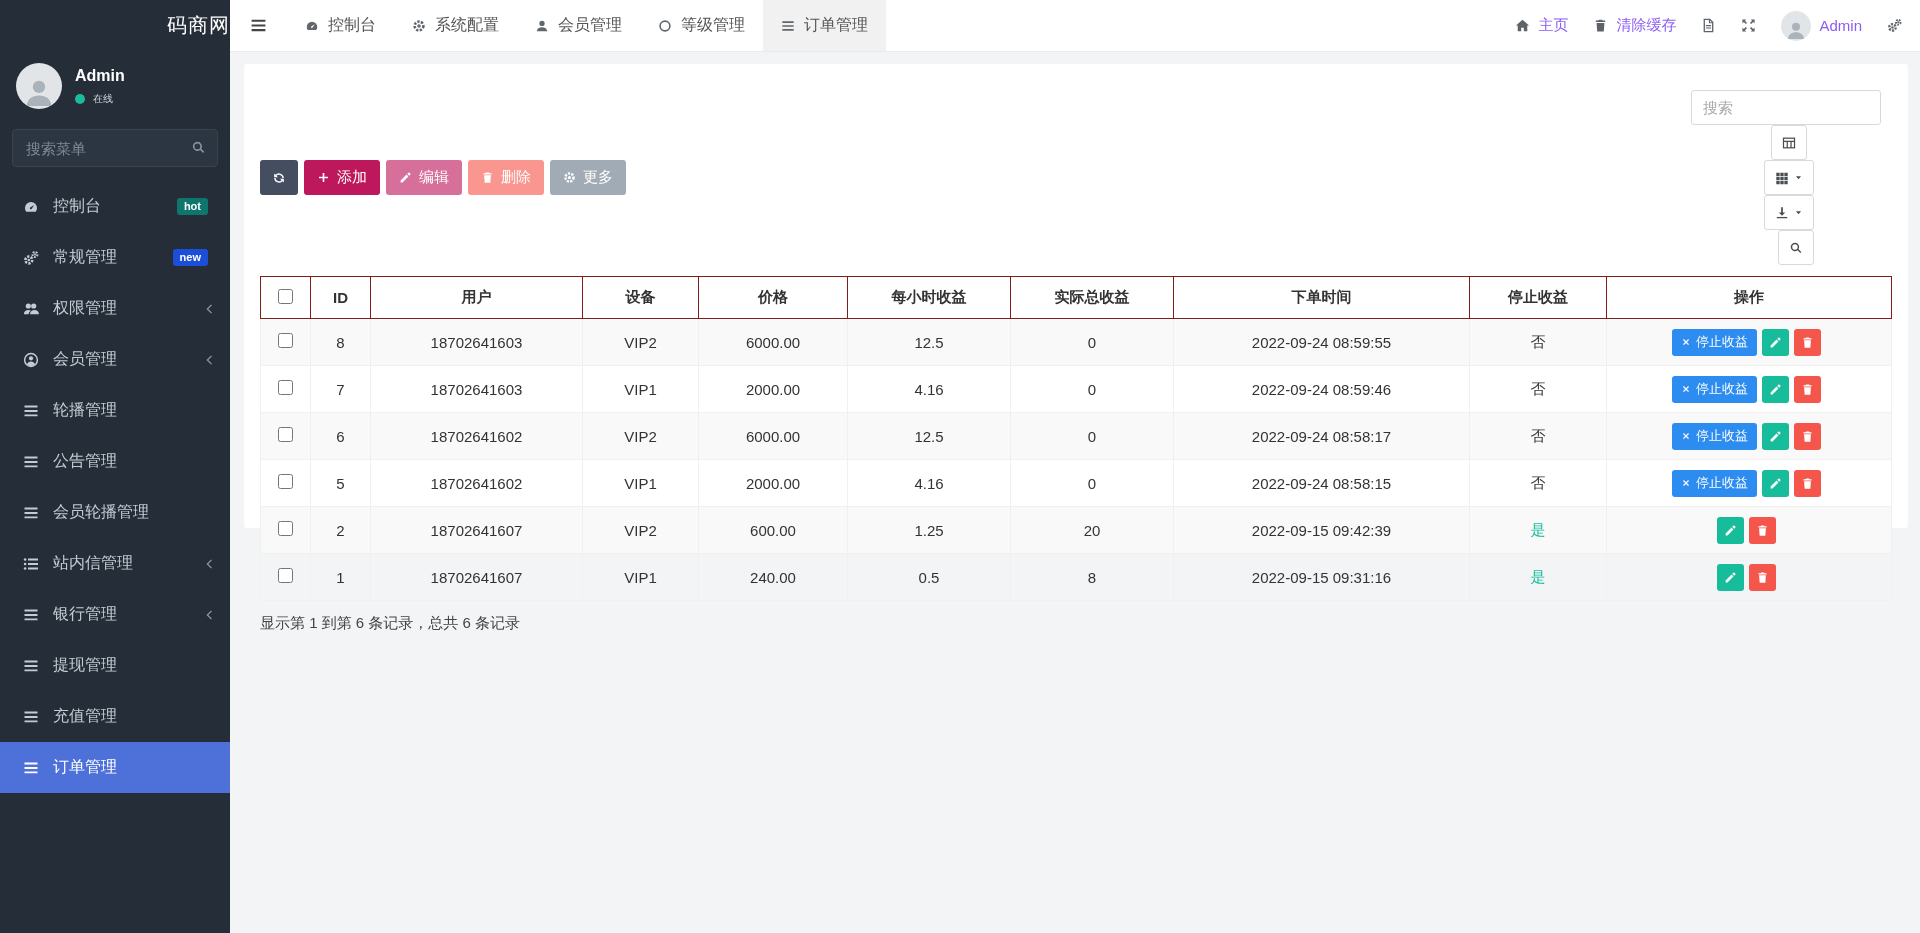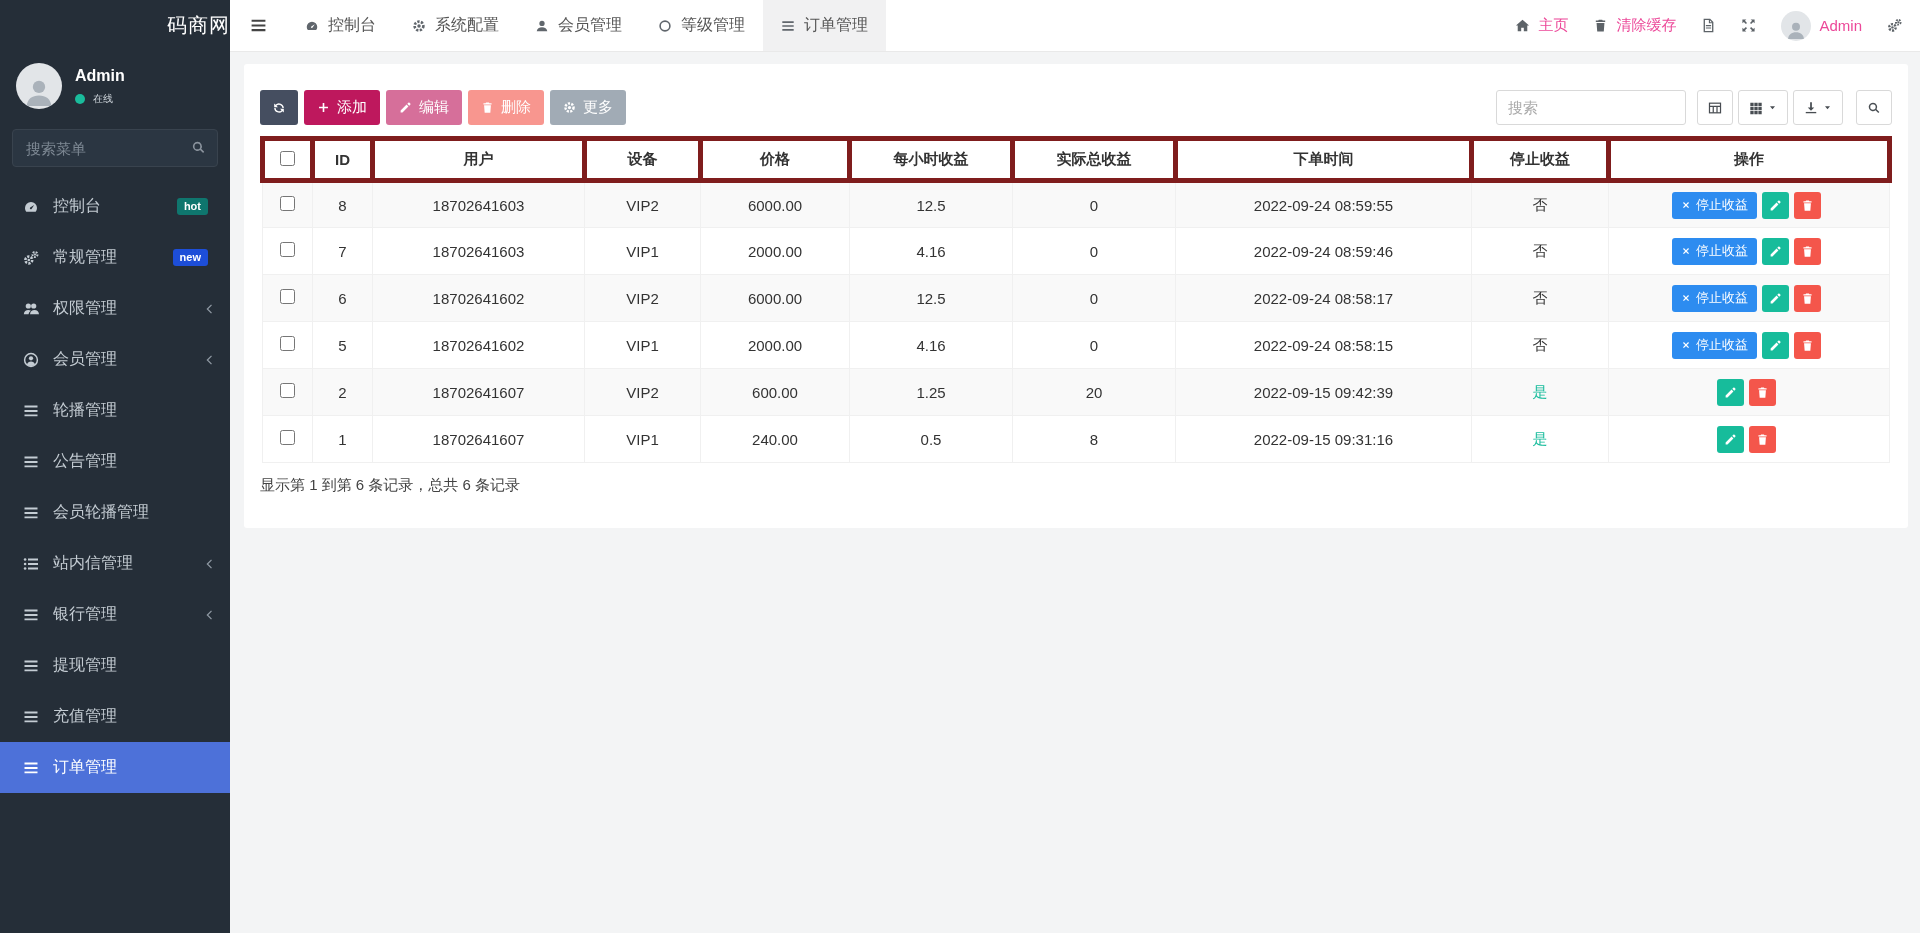--- a/index.html
+++ b/index.html
@@ -32,52 +32,52 @@
   
   .main{flex:1;display:flex;flex-direction:column;min-width:0;}
   .topbar{height:51px;background:#fff;border-bottom:1px solid #e9e9e9;display:flex;align-items:stretch;
     font-size:16px;color:#555;flex-shrink:0;}
   .ham{display:flex;align-items:center;padding:0 20px;cursor:pointer;font-size:17px;color:#444;}
   .top-tabs{display:flex;}
   .top-tab{display:flex;align-items:center;gap:9px;padding:0 18px;cursor:pointer;}
   .top-tab .ti{font-size:14px;color:#60666c;display:flex;}
   .top-tab.active{background:#f1f1f2;}
   .top-right{margin-left:auto;display:flex;align-items:center;gap:25px;padding-right:18px;font-size:15px;}
-  .tr-item{display:flex;align-items:center;gap:8px;cursor:pointer;color:#ec4899;}
+  .tr-item{display:flex;align-items:center;gap:8px;cursor:pointer;color:#8b5cf6;}
   .tr-item .ti{font-size:15px;display:flex;color:#5d6368;}
   .avatar-sm{width:30px;height:30px;border-radius:50%;background:#e2e5e8;color:#aab2ba;
     display:flex;align-items:flex-end;justify-content:center;overflow:hidden;}
   .avatar-sm svg{width:22px;height:22px;}
 
   
   .content{flex:1;padding:12px 12px 0 14px;box-sizing:border-box;}
   .panel{background:#fff;border-radius:3px;padding:26px 16px 0;box-sizing:border-box;height:464px;}
   .toolbar{display:flex;align-items:center;margin-bottom:11px;}
   .btn{height:35px;border:none;border-radius:3px;color:#fff;font-size:15px;display:inline-flex;align-items:center;
     gap:7px;padding:0 13px;margin-right:6px;cursor:pointer;font-family:inherit;}
   .btn .bi{font-size:13px;display:flex;}
   .btn.dark{background:#454e60;padding:0 12px;}
   .btn.dark .bi{font-size:14px;}
   .btn.teal{background:#be185d;}
   .btn.red{background:#f4564b;}
   .btn.gray{background:#697989;}
   .btn.disabled{opacity:.62;cursor:not-allowed;}
-  .toolbar-right{margin-left:auto;display:flex;align-items:center;}
+  .toolbar-right{margin-left:auto;display:flex;align-items:center;flex-direction:column;}
   .search-inp{width:190px;height:35px;box-sizing:border-box;border:1px solid #d9d9d9;border-radius:3px;
     padding:0 11px;font-size:15px;color:#333;outline:none;margin-right:11px;font-family:inherit;}
   .search-inp::placeholder{color:#aaa;}
   .btn.lite{background:#fff;border:1px solid #d9d9d9;color:#484d52;padding:0 10px;margin-right:5px;gap:5px;}
   .btn.lite .bi{font-size:14px;}
   .btn.lite .caret{font-size:9px;display:flex;color:#484d52;}
   .btn.lite.last{margin-right:0;margin-left:8px;}
 
   
   table{width:100%;border-collapse:collapse;table-layout:fixed;}
   thead th{height:42px;font-size:15px;font-weight:bold;color:#333;text-align:center;
-    border:5px solid #7f1d1d;background:#fff;padding:0 6px;box-sizing:border-box;}
+    border:1px solid #7f1d1d;background:#fff;padding:0 6px;box-sizing:border-box;}
   tbody td{height:47px;font-size:15px;color:#333;text-align:center;border:1px solid #f0f0f0;
     padding:0 8px;box-sizing:border-box;white-space:nowrap;overflow:hidden;}
   tbody tr:nth-child(odd){background:#f9f9f9;}
   td.green{color:#18bc9c;}
   input[type=checkbox]{width:15px;height:15px;margin:0;}
   .ops{white-space:nowrap;}
   .btn-stop{background:#2d8cf0;color:#fff;border:none;border-radius:3px;height:27px;padding:0 9px;font-size:13px;
     display:inline-flex;align-items:center;gap:5px;margin-right:5px;cursor:pointer;vertical-align:middle;font-family:inherit;}
   .btn-stop .bi{font-size:10px;display:flex;}
   .btn-ic{width:27px;height:27px;border:none;border-radius:3px;color:#fff;display:inline-flex;align-items:center;

